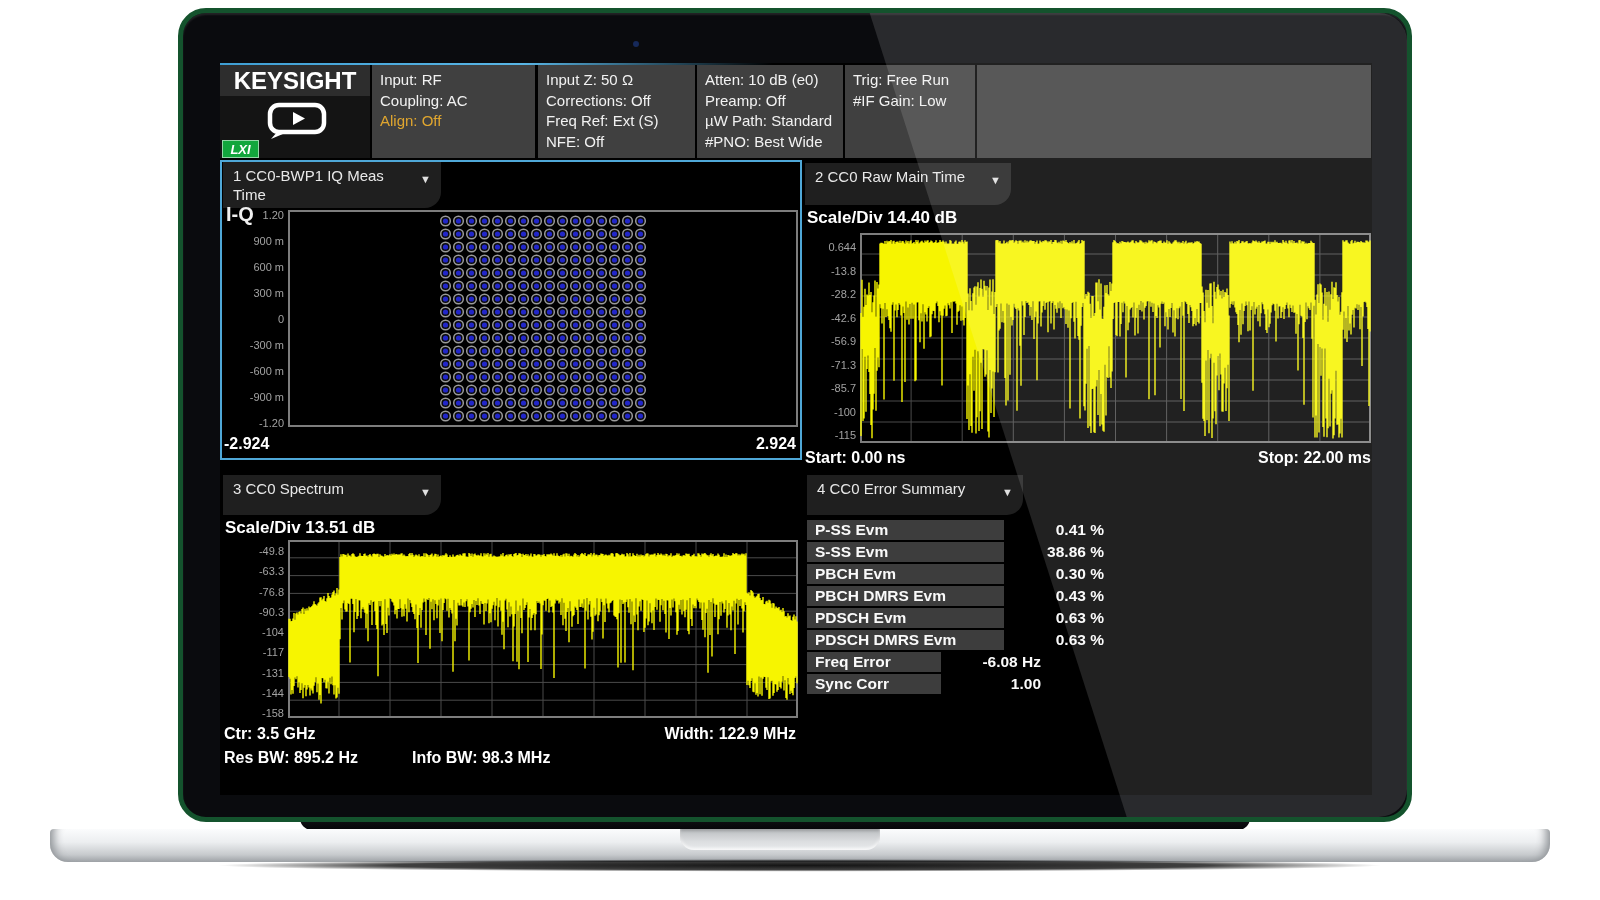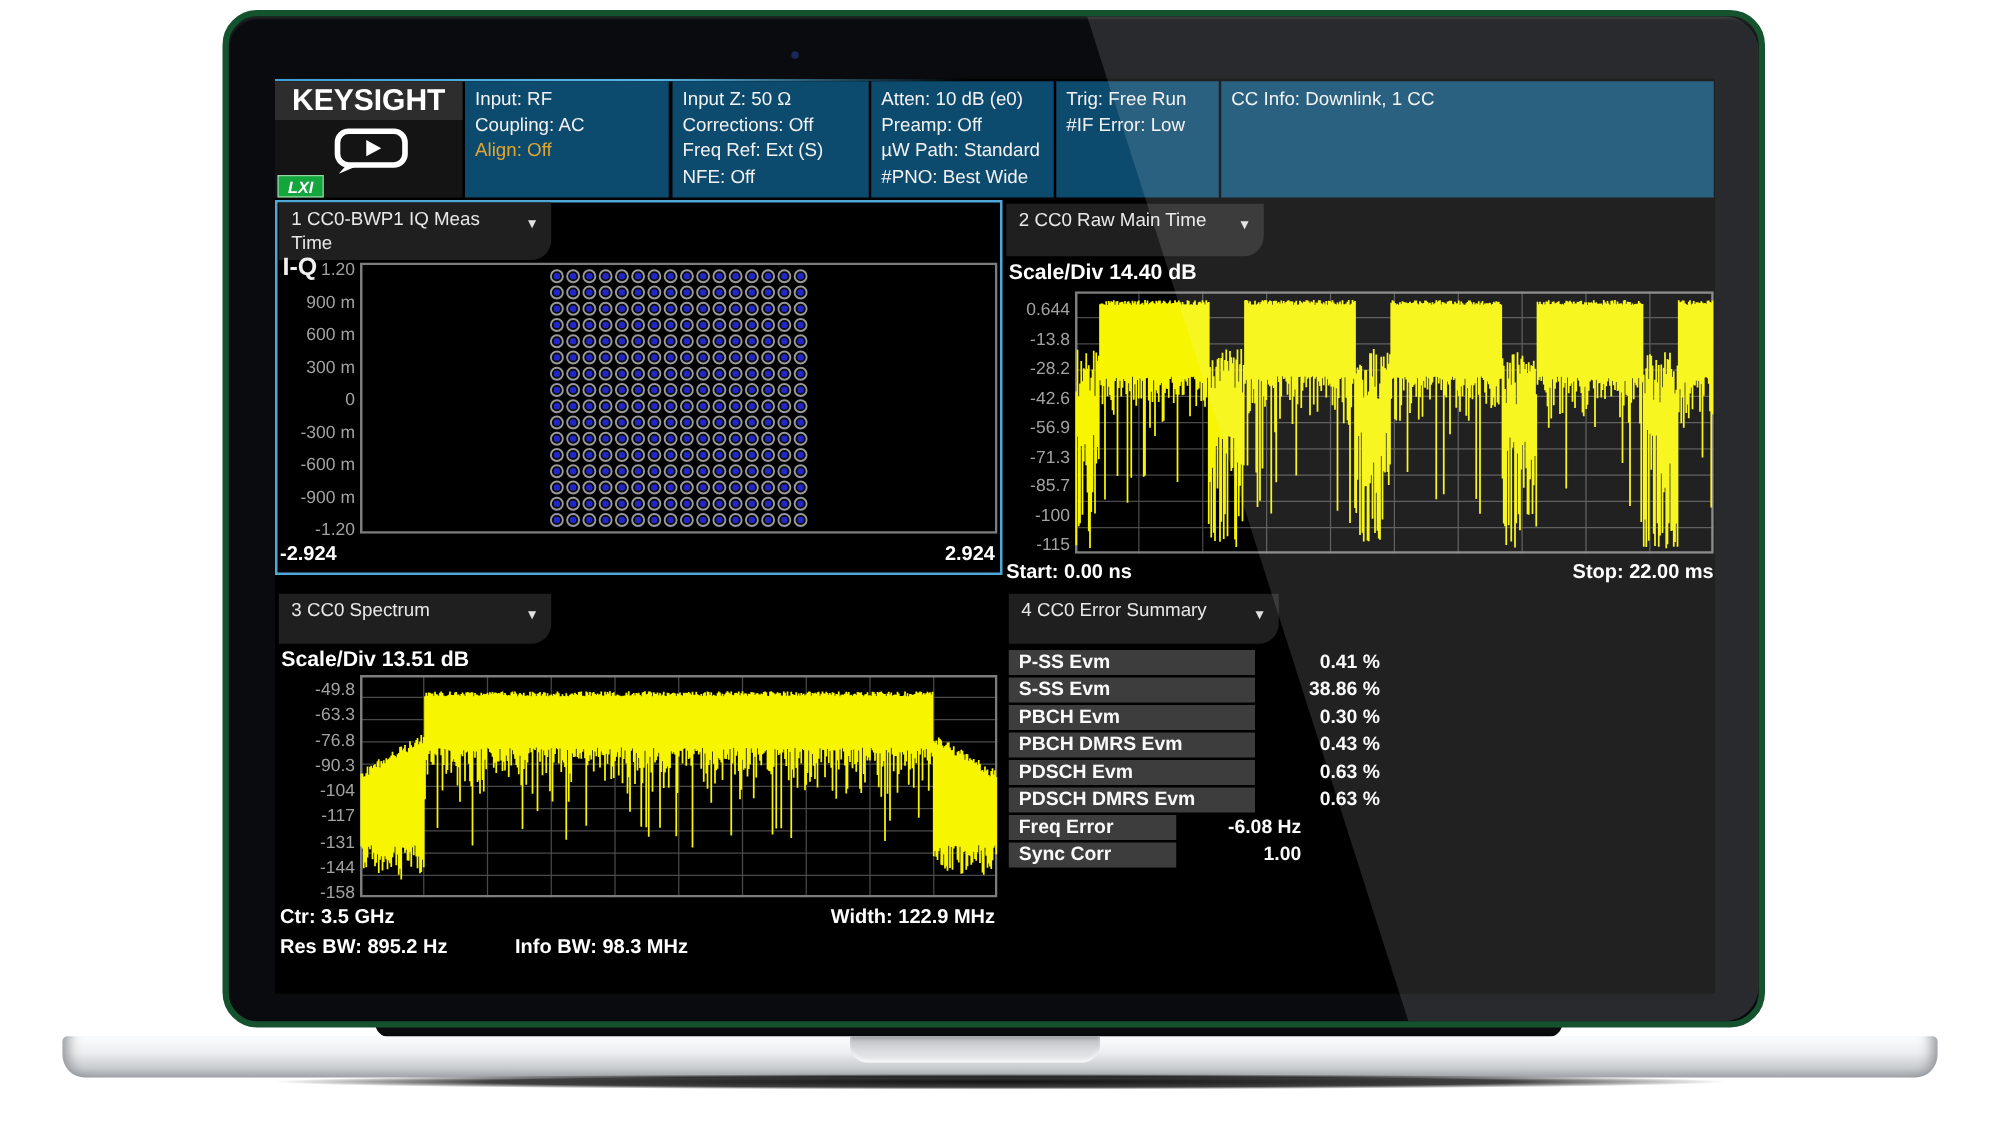--- a/index.html
+++ b/index.html
@@ -28,33 +28,33 @@
   .accent-line{position:absolute;left:0;top:0;width:553px;height:2px;
     background:linear-gradient(90deg,#3f9fd4 0%,#59b6e6 55%,rgba(89,182,230,0) 100%);}
   
   .brand{position:absolute;left:0;top:2px;width:150px;height:93px;background:#141414;}
   .brand-strip{position:absolute;left:0;top:0;width:150px;height:31px;background:#2d2d2d;
     color:#fff;font-weight:bold;font-size:24px;letter-spacing:0px;text-align:center;line-height:31px;}
   .brand-icon{position:absolute;left:46px;top:37px;width:62px;height:38px;}
   .lxi{position:absolute;left:2px;top:75px;width:37px;height:18px;background:#12a63c;color:#fff;
     font-size:13px;font-weight:bold;font-style:italic;text-align:center;line-height:18px;
     border:1px solid rgba(255,255,255,.55);box-sizing:border-box;}
-  .hcol{position:absolute;top:2px;height:93px;background:#0c4a6e;color:#f2f2f2;font-size:15px;
+  .hcol{position:absolute;top:2px;height:93px;background:#404040;color:#f2f2f2;font-size:15px;
     line-height:20.5px;padding:5px 8px;box-sizing:border-box;white-space:nowrap;}
   .amber{color:#e0a62f;}
   
   .panel{position:absolute;}
   .sel-border{position:absolute;left:0;top:0;width:100%;height:100%;border:2px solid #4fa8d8;
     box-sizing:border-box;z-index:5;pointer-events:none;}
   .tab{position:absolute;background:#1f1f1f;color:#e8e8e8;font-size:15px;line-height:19px;
     padding:4px 30px 0 10px;border-radius:0 0 16px 0;box-sizing:border-box;z-index:6;}
   .tab .arrow{position:absolute;right:10px;top:8px;font-size:11px;color:#e0e0e0;}
   .scale-div{position:absolute;color:#fff;font-weight:bold;font-size:17px;z-index:6;white-space:nowrap;}
   .trace-lbl{position:absolute;color:#f0f0f0;font-weight:bold;font-size:20px;z-index:6;}
-  .tick{position:absolute;color:#a2a2a2;font-size:14px;height:20px;line-height:20px;text-align:right;}
+  .tick{position:absolute;color:#a2a2a2;font-size:11px;height:20px;line-height:20px;text-align:right;}
   .blabel{position:absolute;color:#fff;font-weight:bold;font-size:16px;height:23px;line-height:23px;white-space:nowrap;}
   .tr-label{position:absolute;background:#3d3d3d;color:#fafafa;font-size:15.5px;font-weight:bold;
     height:20px;line-height:20px;padding-left:8px;box-sizing:border-box;white-space:nowrap;}
   .tr-value{position:absolute;background:#000;color:#fafafa;font-size:15.5px;font-weight:bold;
     height:20px;line-height:20px;text-align:right;padding-right:6px;box-sizing:border-box;}
   svg{display:block;}
 </style>
 </head>
 <body>
 
@@ -90,24 +90,23 @@
               <div>NFE: Off</div>
             </div>
             <div class="hcol" style="left: 477px; width: 146px;">
               <div>Atten: 10 dB (e0)</div>
               <div>Preamp: Off</div>
               <div>µW Path: Standard</div>
               <div>#PNO: Best Wide</div>
             </div>
             <div class="hcol" style="left: 625px; width: 130px;">
               <div>Trig: Free Run</div>
-              <div>#IF Error: Low</div>
+              <div>#IF Gain: Low</div>
             </div>
             <div class="hcol" style="left: 757px; width: 394px;">
-              <div>CC Info: Downlink, 1 CC</div>
             </div>
           </div>
       </div>
 
       <div class="panel" id="p1" style="left:0;top:97px;width:582px;height:300px;">
         <div class="sel-border"></div>
         <div class="tab" style="left:3px;top:2px;width:218px;height:46px;">
           <span>1 CC0-BWP1 IQ Meas Time</span>
           <span class="arrow">▼</span>
         </div>

